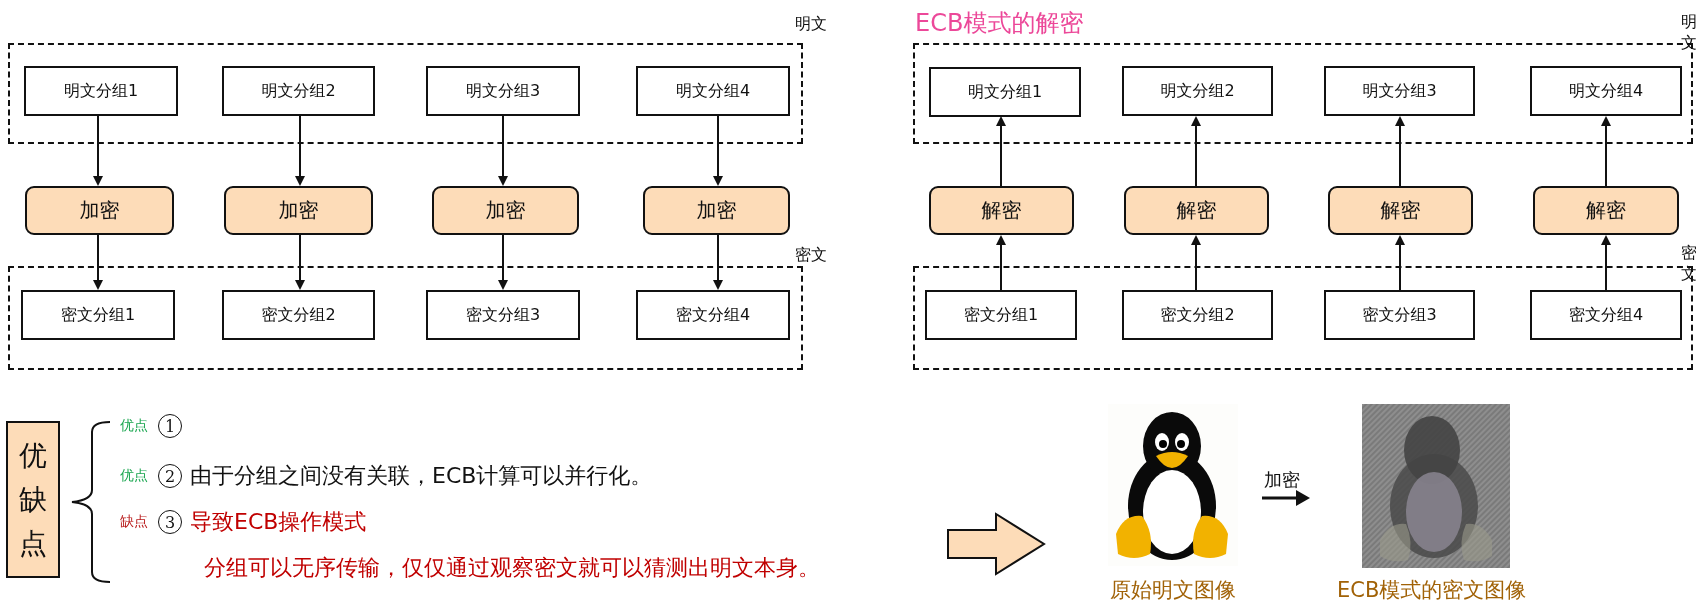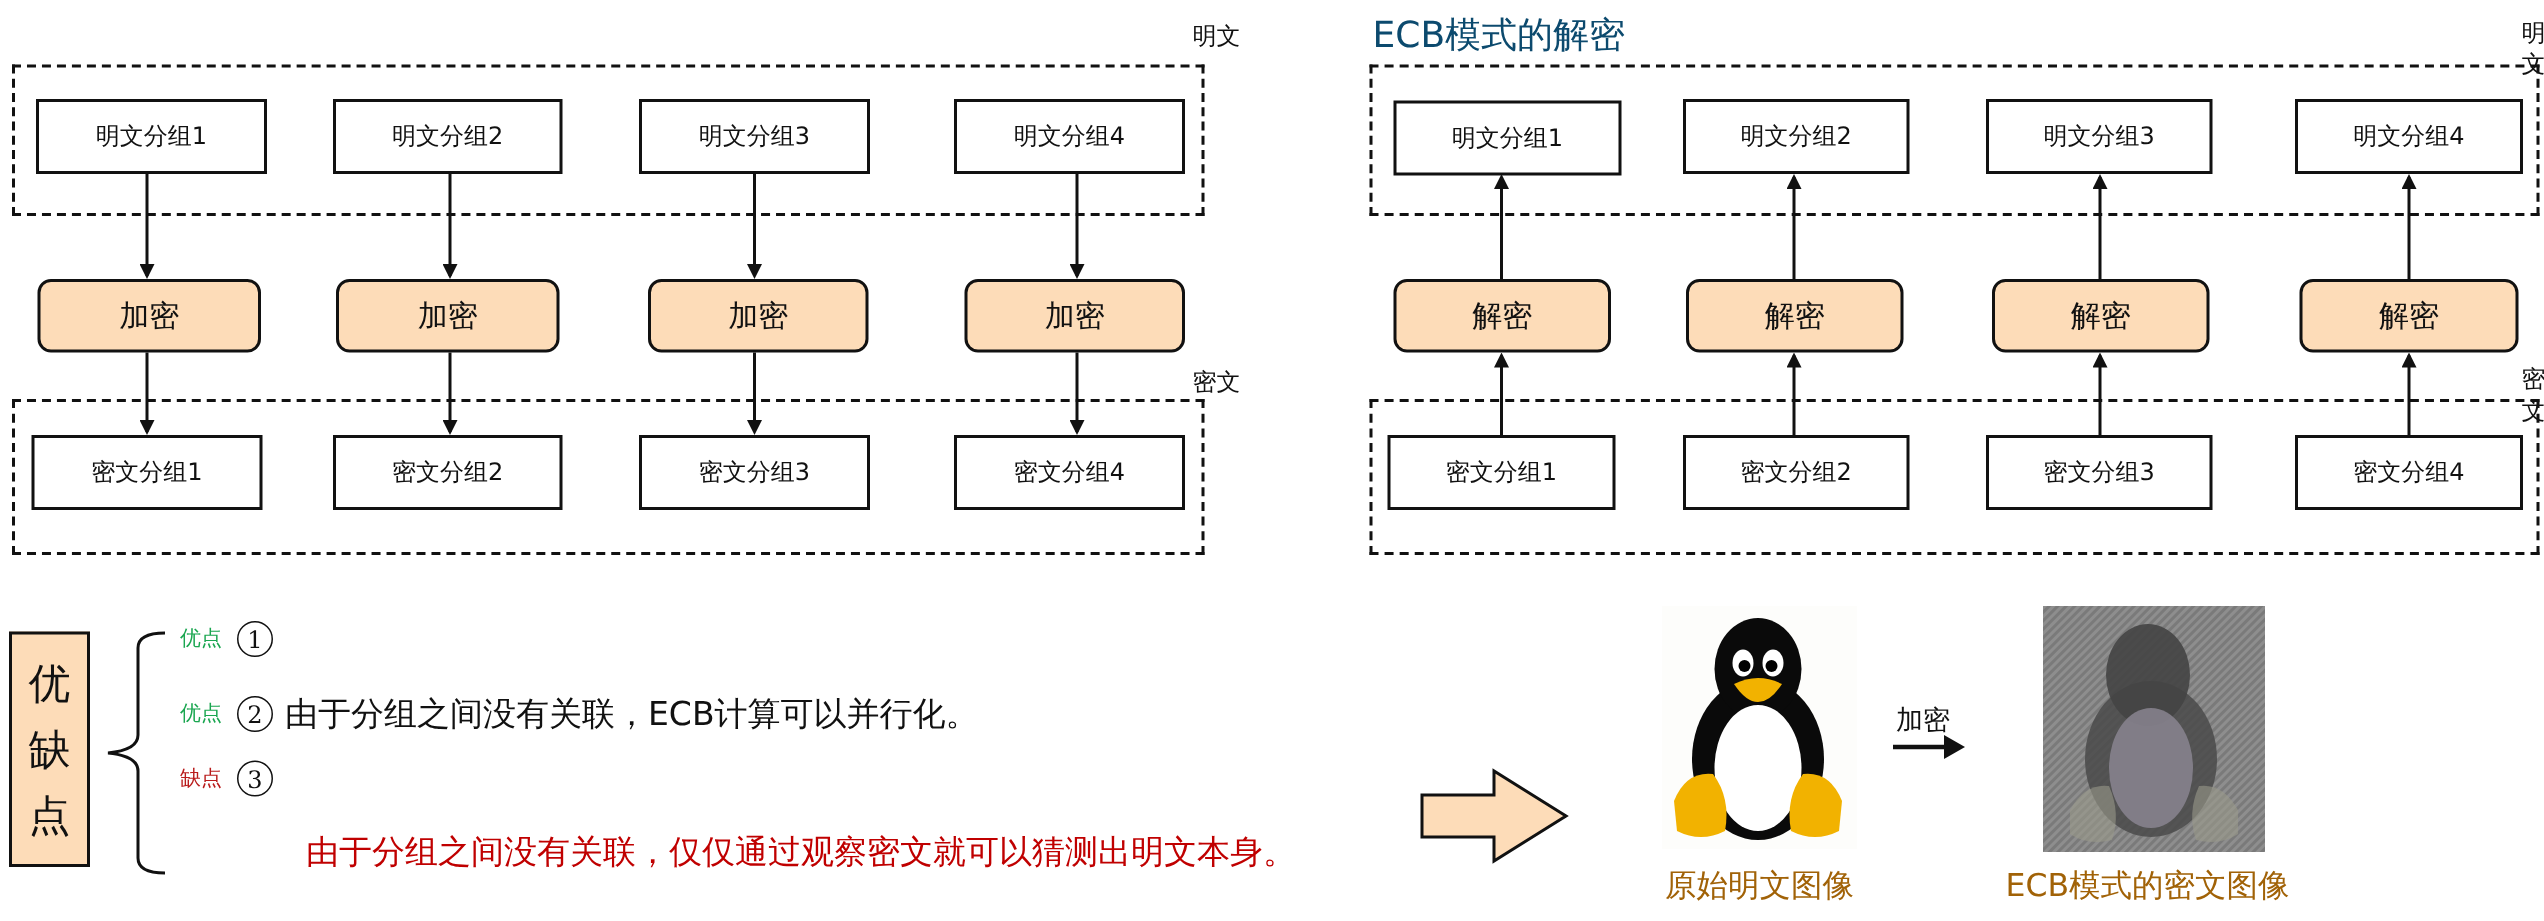--- a/index.html
+++ b/index.html
@@ -5,21 +5,21 @@
   html, body { margin: 0; padding: 0; background: #ffffff; }
   body { width: 1696px; height: 614px; position: relative; overflow: hidden;
          font-family: "DejaVu Sans", "Liberation Sans", sans-serif; color: #111; }
   .abs { position: absolute; }
   .dash { position: absolute; border: 2px dashed #111; box-sizing: border-box; }
   .box { position: absolute; border: 2px solid #111; background: #fff; box-sizing: border-box;
          display: flex; align-items: center; justify-content: center; font-size: 16px; }
   .op { position: absolute; border: 2px solid #111; background: #fddcb8; box-sizing: border-box;
         border-radius: 9px; display: flex; align-items: center; justify-content: center; font-size: 20px; }
   .lbl { position: absolute; font-size: 16px; margin-left: 33px; }
-  .title { position: absolute; font-size: 24px; color: #0c4a6e; }
+  .title { position: absolute; font-size: 24px; color: #ec4899; }
   svg.arrows { position: absolute; left: 0; top: 0; width: 1696px; height: 614px; pointer-events: none; }
   .proscons { position: absolute; left: 6px; top: 421px; width: 54px; height: 157px; border: 2px solid #111;
               background: #fddcb8; box-sizing: border-box; display: flex; align-items: center;
               justify-content: center; font-size: 28px; line-height: 44px; text-align: center; }
   .row { position: absolute; left: 120px; display: flex; align-items: center; white-space: nowrap; }
   .tag { font-size: 14px; margin-right: 10px; }
   .tag.pro { color: #1aa650; }
   .tag.con { color: #b91c1c; }
   .num { display: inline-flex; width: 24px; height: 24px; border: 1.5px solid #111; border-radius: 50%;
          align-items: center; justify-content: center; font-size: 16px; font-family: "DejaVu Serif", serif;
@@ -120,23 +120,24 @@
   <span class="num">1</span>
 </div>
 <div class="row" style="top:461px;">
   <span class="tag pro">优点</span>
   <span class="num">2</span>
   <span class="txt">由于分组之间没有关联，ECB计算可以并行化。</span>
 </div>
 <div class="row" style="top:507px;">
   <span class="tag con">缺点</span>
   <span class="num">3</span>
+  <span class="txt red">导致ECB操作模式</span>
 </div>
 <div class="row" style="top:553px; left:204px;">
-  <span class="txt red">由于分组之间没有关联，仅仅通过观察密文就可以猜测出明文本身。</span>
+  <span class="txt red">分组可以无序传输，仅仅通过观察密文就可以猜测出明文本身。</span>
 </div>
 
 <svg class="abs" style="left:1108px; top:404px;" width="130" height="162" viewBox="0 0 130 162">
   <rect width="130" height="162" fill="#fdfdfb"></rect>
   <ellipse cx="64" cy="102" rx="44" ry="54" fill="#0a0a0a"></ellipse>
   <ellipse cx="64" cy="42" rx="29" ry="34" fill="#0a0a0a"></ellipse>
   <ellipse cx="64" cy="108" rx="29" ry="42" fill="#ffffff"></ellipse>
   <ellipse cx="54" cy="38" rx="7" ry="9" fill="#ffffff"></ellipse>
   <ellipse cx="74" cy="38" rx="7" ry="9" fill="#ffffff"></ellipse>
   <circle cx="55" cy="40" r="4" fill="#000"></circle>

